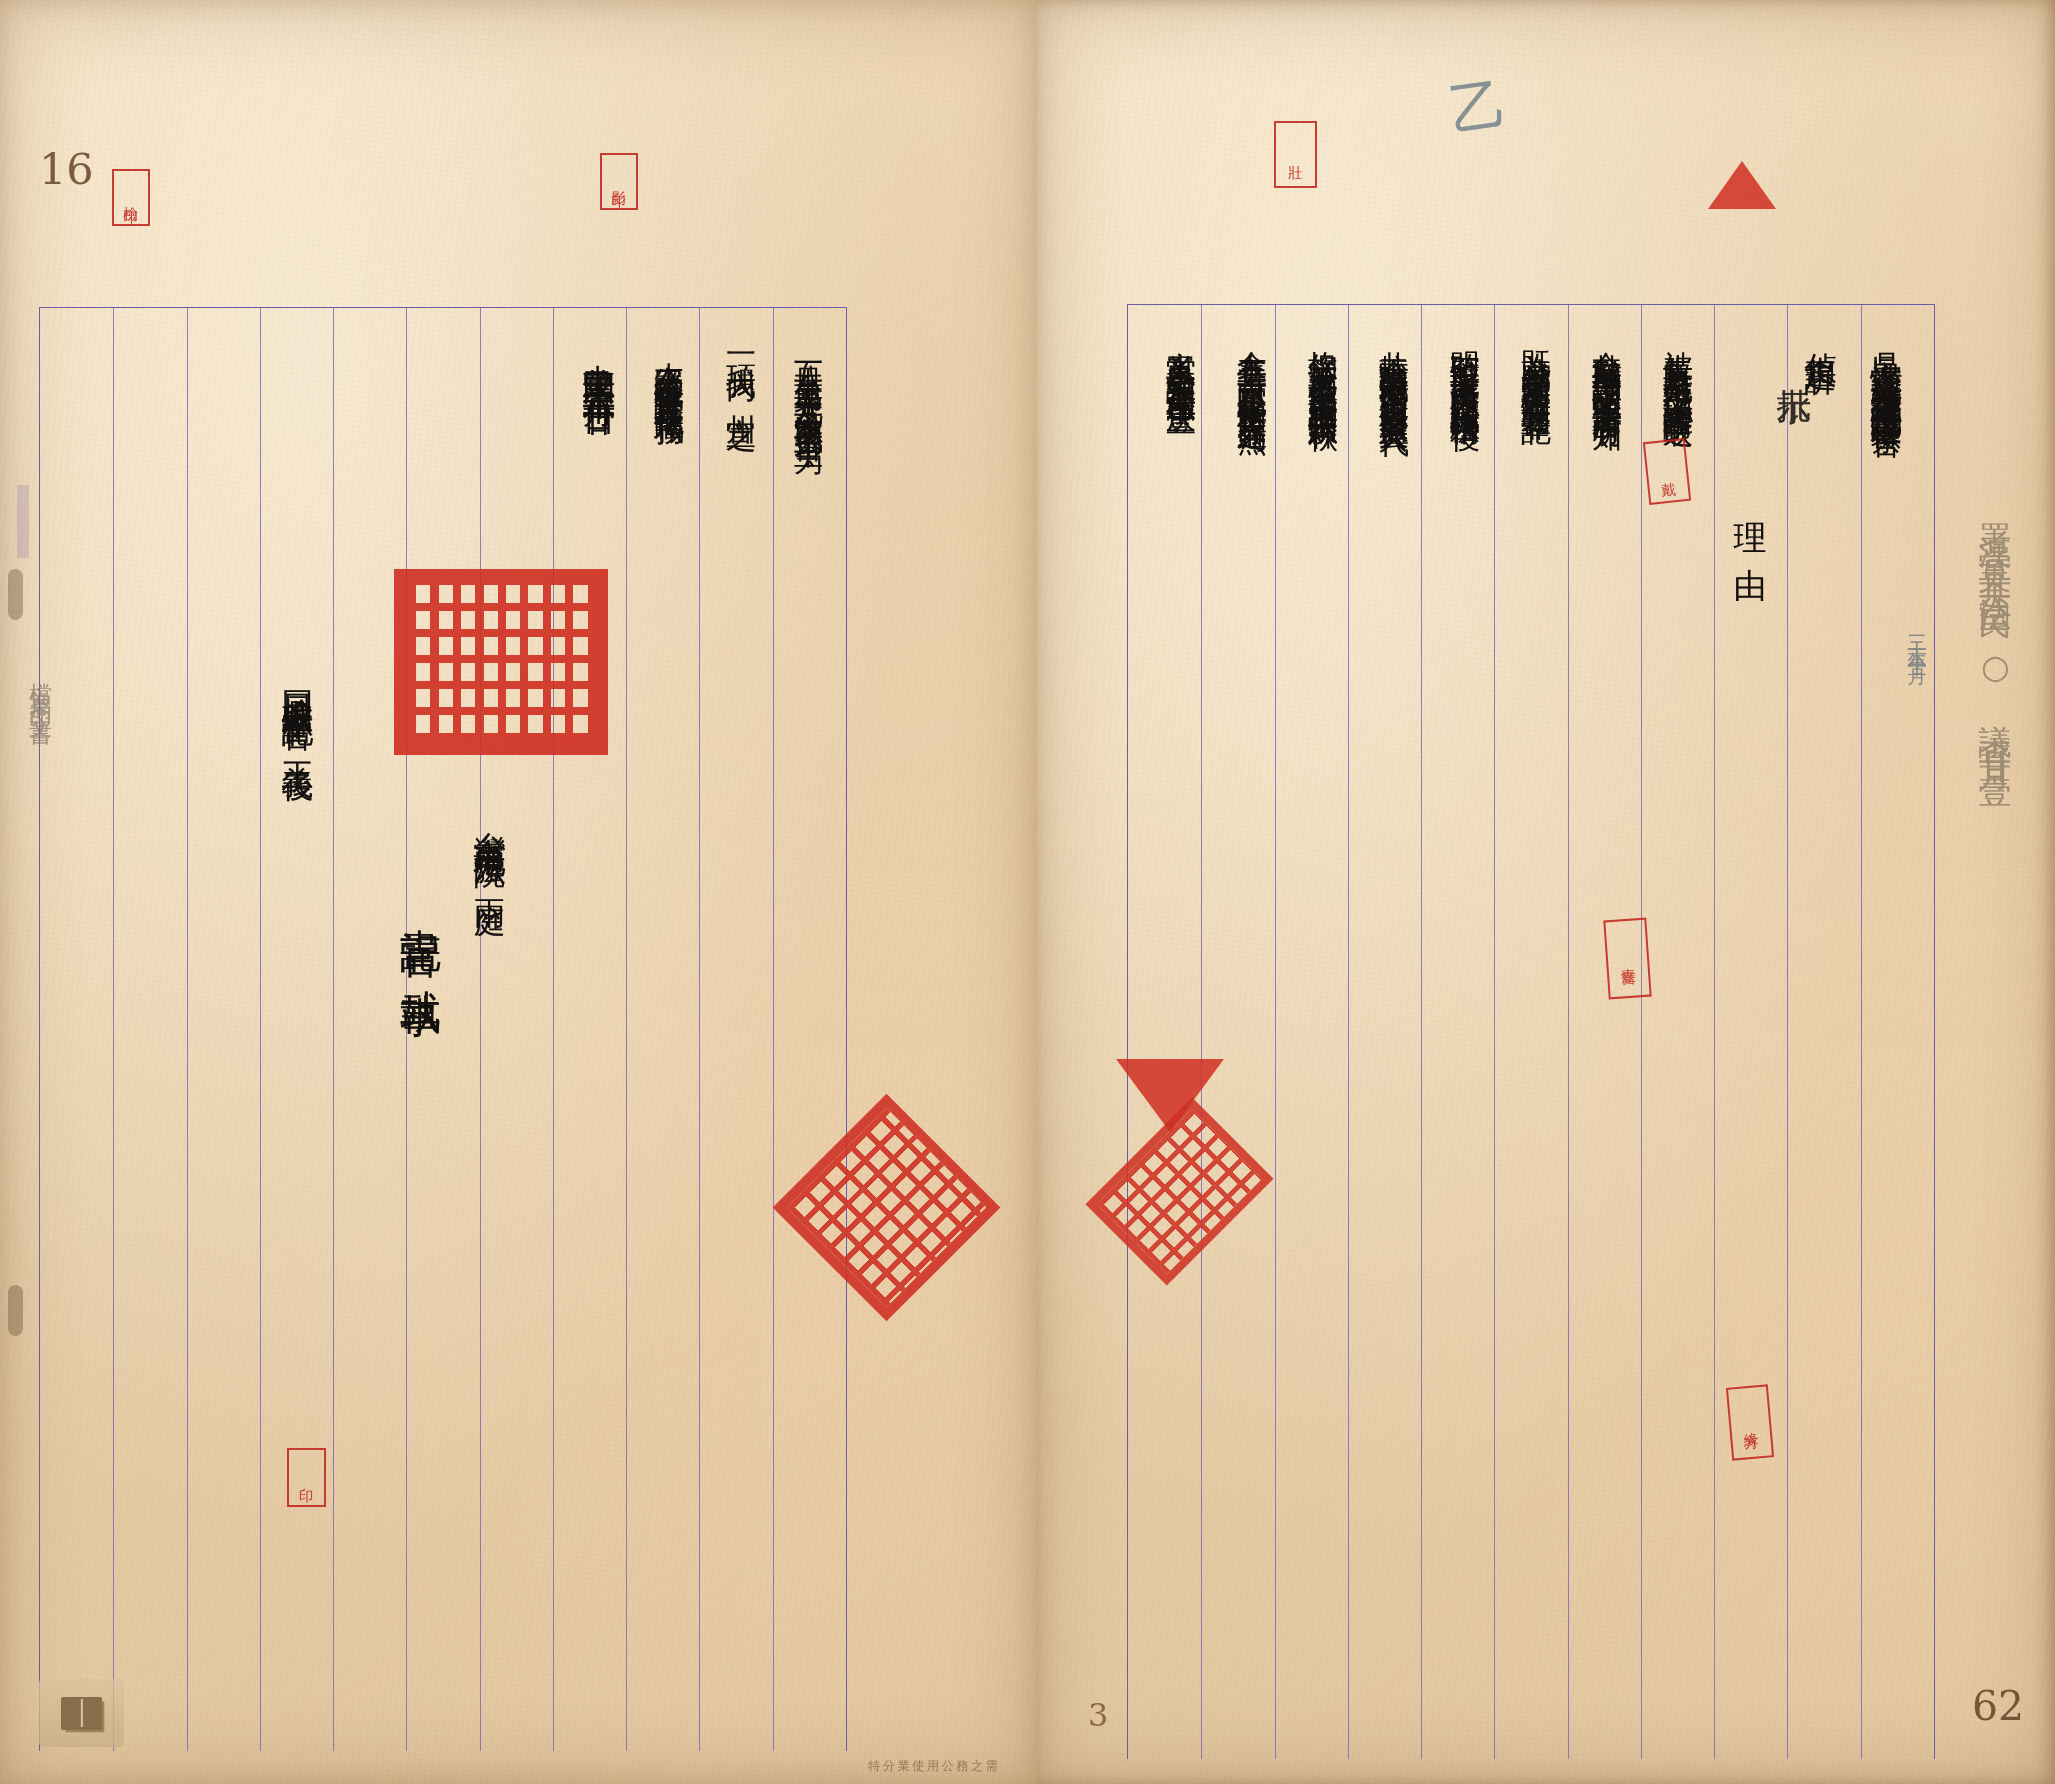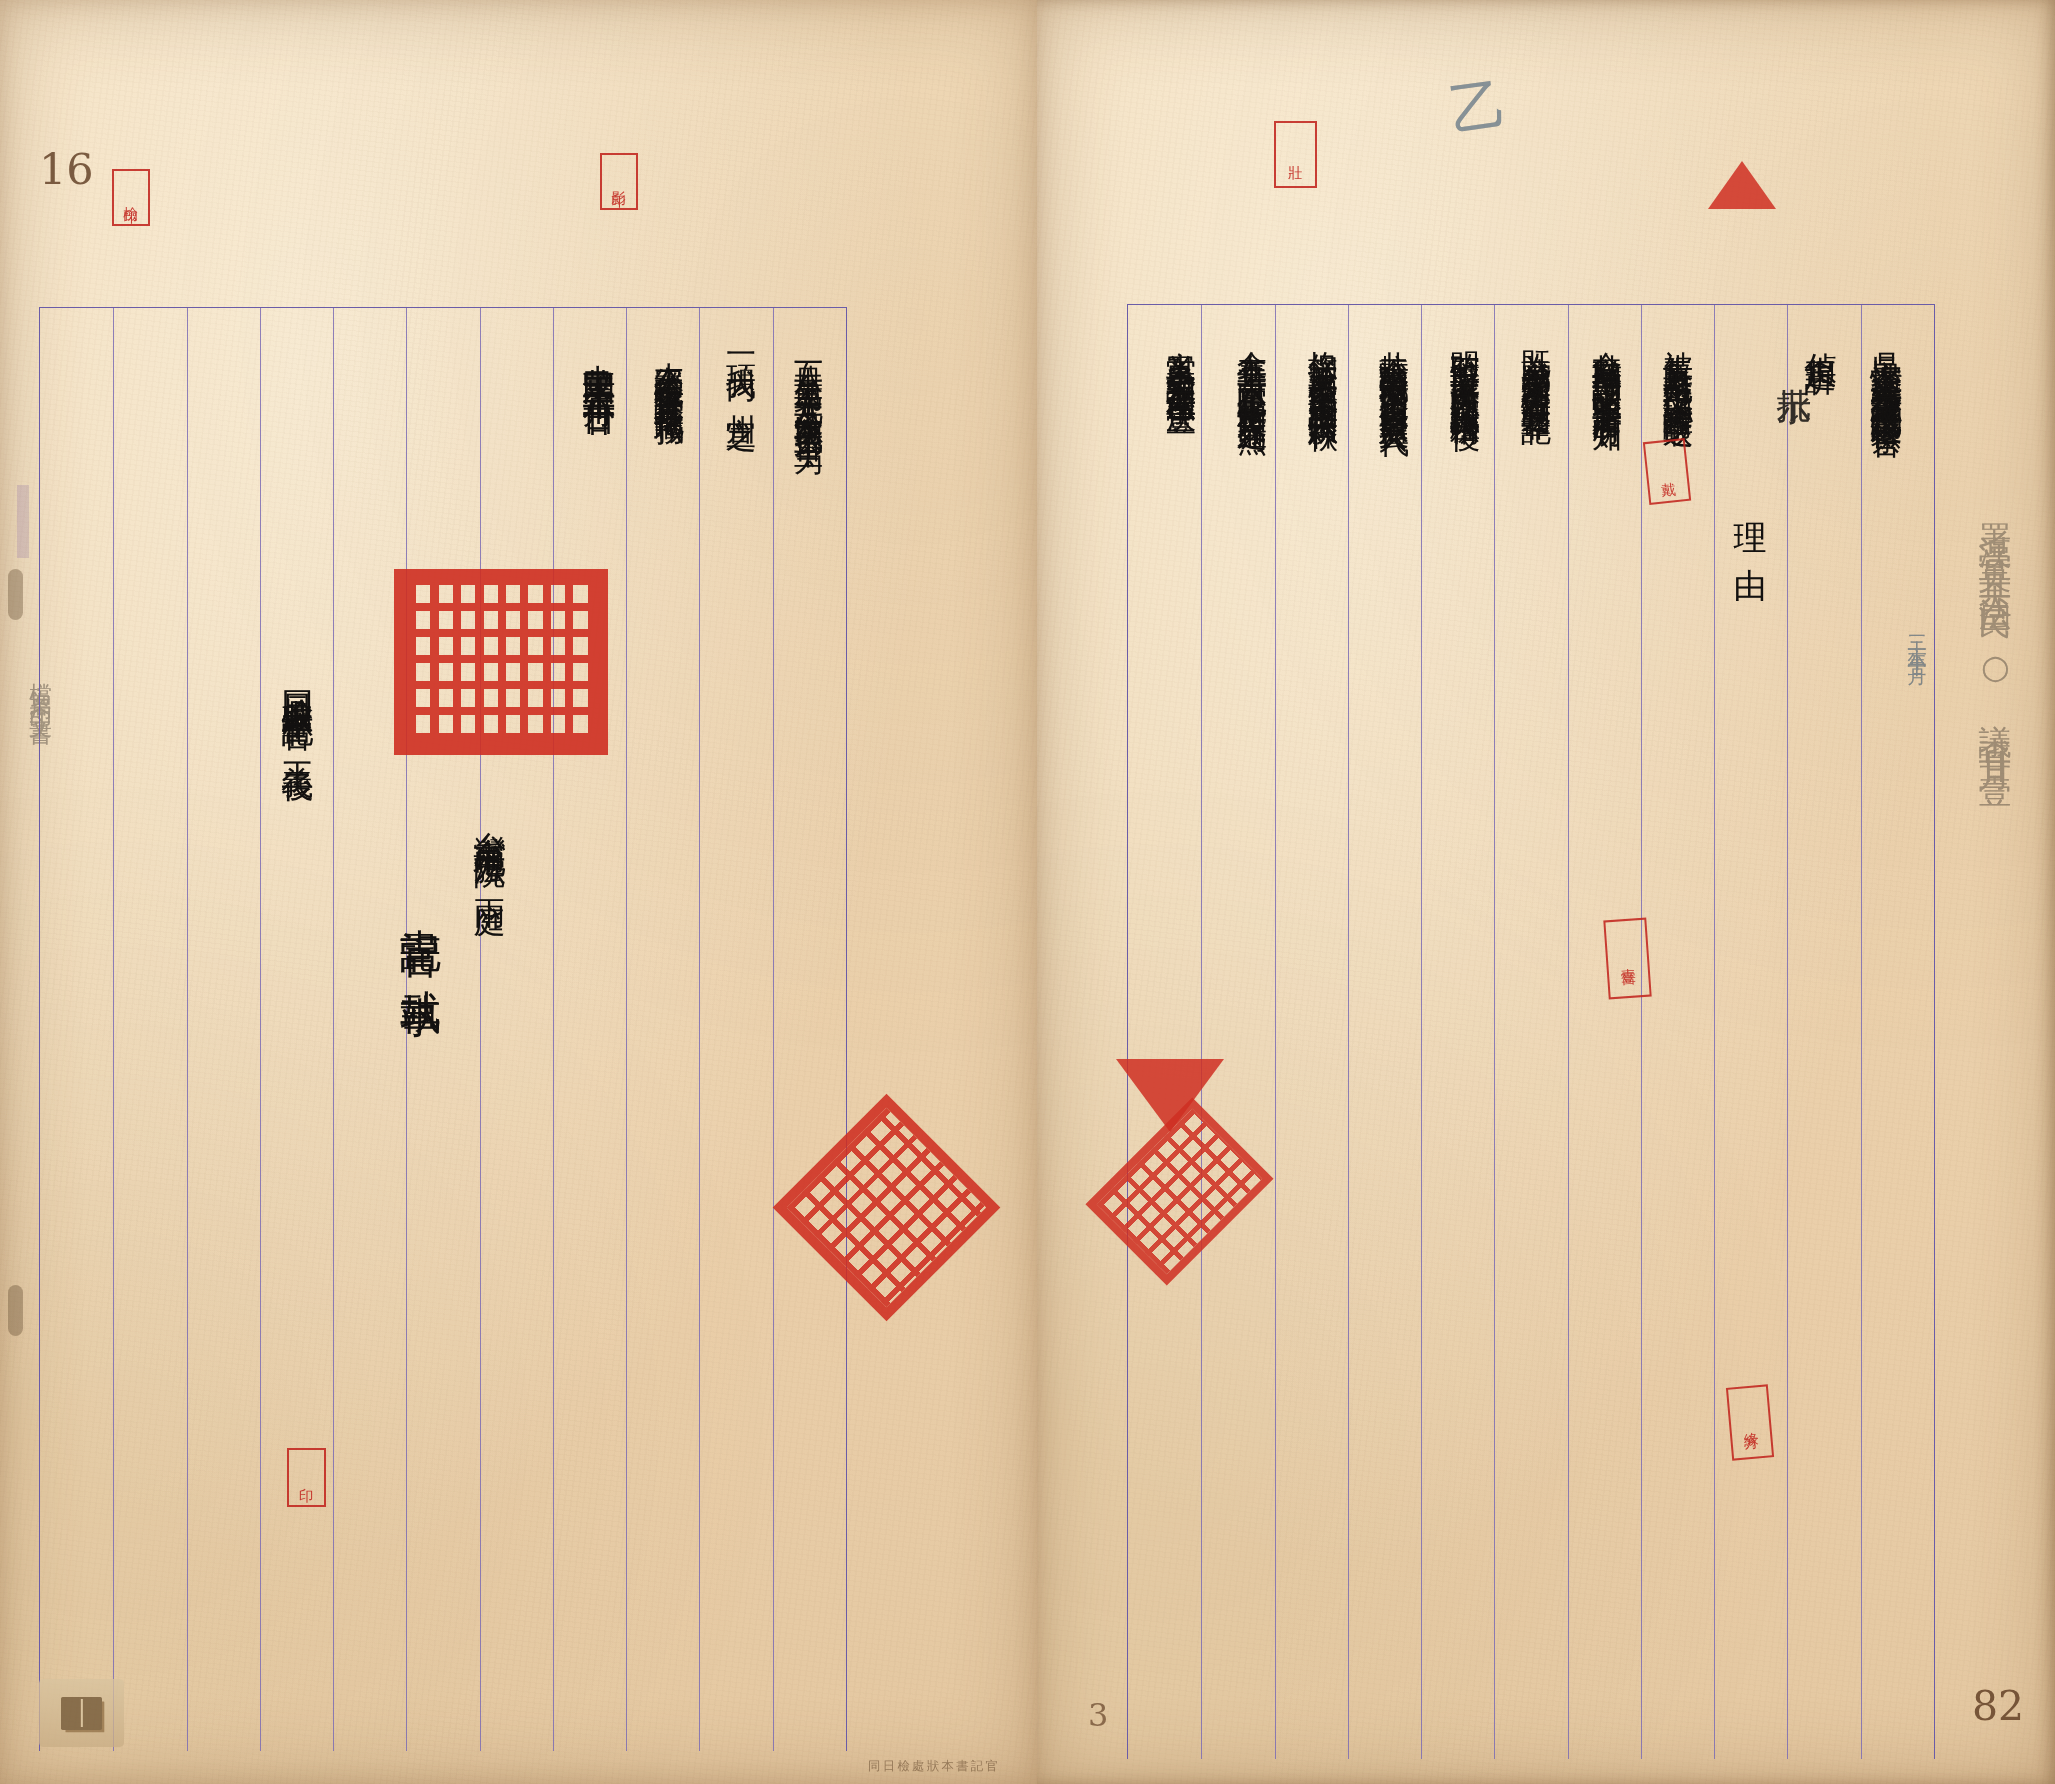--- a/index.html
+++ b/index.html
@@ -277,21 +277,21 @@
     <div class="seal seal-small" style="left:609px; top:440px; width:33px; height:52px; transform:rotate(-6deg);">戴</div>
     <div class="seal seal-small" style="left:569px; top:919px; width:34px; height:68px; transform:rotate(-4deg);">壹嗇</div>
     <div class="seal seal-small" style="left:692px; top:1386px; width:33px; height:62px; transform:rotate(-5deg);">緣方</div>
 
     <div class="seal seal-tri" style="left:79px; top:1059px; border-left-width:54px; border-right-width:54px; border-top-width:73px;"></div>
     <div class="seal" style="left:85px; top:1116px; width:99px; height:135px; transform:rotate(45deg);
          border:8px solid #cf2f22;
          background: repeating-linear-gradient(90deg,#cf2f22 0 5px, rgba(0,0,0,0) 5px 17px),
                      repeating-linear-gradient(0deg,#cf2f22 0 5px, rgba(0,0,0,0) 5px 19px); opacity:.85;"></div>
 
-    <div class="pencil-num" style="left:935px; top:1682px; font-size:41px;">82</div>
+    <div class="pencil-num" style="left:935px; top:1682px; font-size:41px;">62</div>
   </div>
 
   <div class="pencil-num" style="left:1088px; top:1696px; font-size:32px; opacity:.65;">3</div>
 
-  <div class="footer-note" style="left:868px; top:1758px; font-size:12.4px; letter-spacing:2.3px;">同日檢處狀本書記官</div>
+  <div class="footer-note" style="left:868px; top:1758px; font-size:12.4px; letter-spacing:2.3px;">特分業使用公務之需</div>
 
 </div>
 
 
 </body></html>

